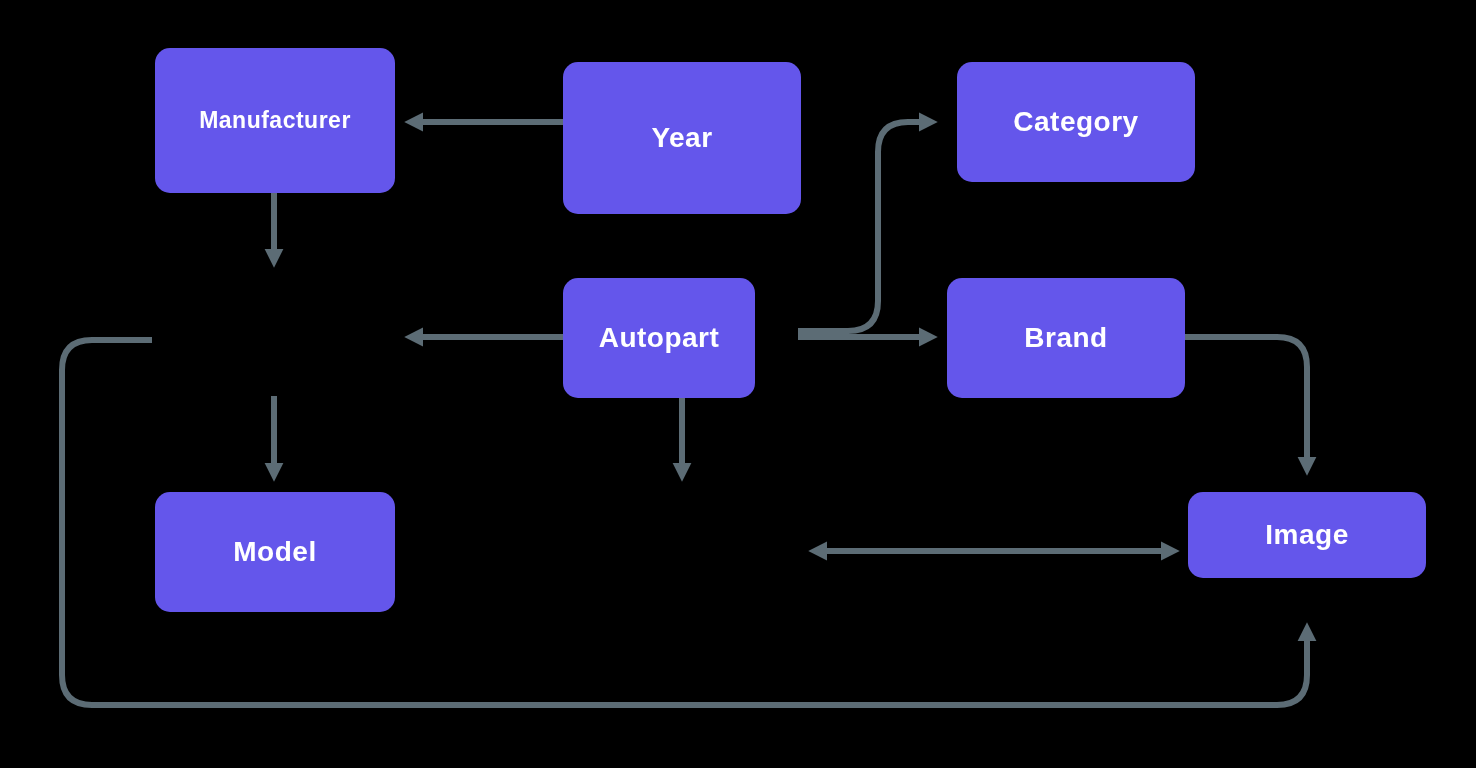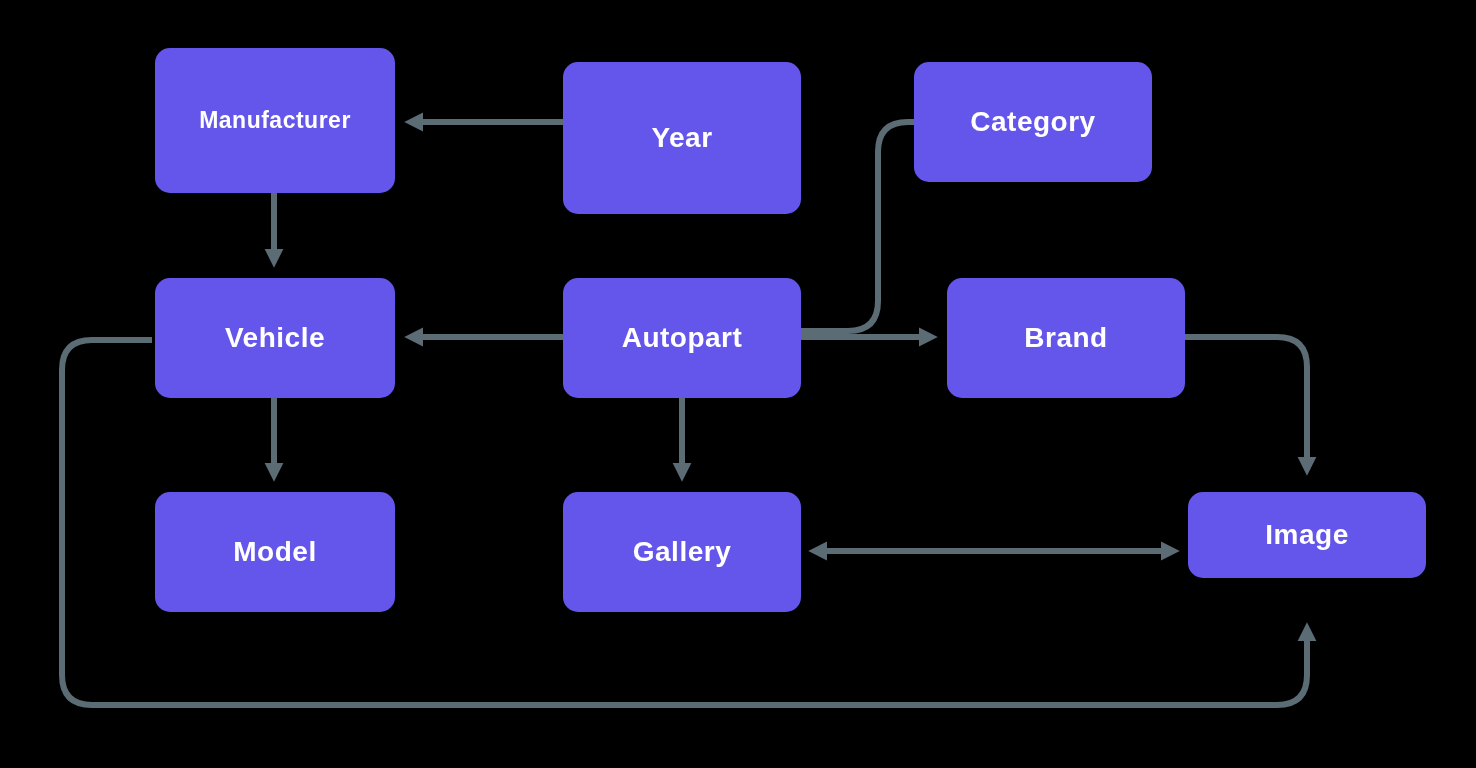--- a/index.html
+++ b/index.html
@@ -40,23 +40,23 @@
     justify-content: center;
     background: var(--node-fill, #6456EB);
     color: var(--node-text, #fff);
     border-radius: 15px;
     font-weight: bold;
     font-size: 28px;
     letter-spacing: 0.5px;
   }
   .n-manufacturer { left:155px; top:48px;  width:240px; height:145px; font-size:23px; }
   .n-year         { left:563px; top:62px;  width:238px; height:152px; }
-  .n-category     { left:914px; top:62px;  width:238px; height:120px; }
+  .n-category     { left:957px; top:62px;  width:238px; height:120px; }
   .n-vehicle      { left:155px; top:278px; width:240px; height:120px; }
-  .n-autopart     { left:563px; top:278px; width:238px; height:120px; }
+  .n-autopart     { left:563px; top:278px; width:192px; height:120px; }
   .n-brand        { left:947px; top:278px; width:238px; height:120px; }
   .n-model        { left:155px; top:492px; width:240px; height:120px; }
   .n-gallery      { left:563px; top:492px; width:238px; height:120px; }
   .n-image        { left:1188px; top:492px; width:238px; height:86px; }
 </style>
 </head>
 <body>
 
 <div class="canvas">
 
@@ -93,37 +93,31 @@
   </div>
 
   <div class="node n-year">
     <span>Year</span>
   </div>
 
   <div class="node n-category">
     <span>Category</span>
   </div>
 
-  <div class="node n-vehicle">
-    <span>Vehicle</span>
-  </div>
 
   <div class="node n-autopart">
     <span>Autopart</span>
   </div>
 
   <div class="node n-brand">
     <span>Brand</span>
   </div>
 
   <div class="node n-model">
     <span>Model</span>
   </div>
 
-  <div class="node n-gallery">
-    <span>Gallery</span>
-  </div>
 
   <div class="node n-image">
     <span>Image</span>
   </div>
 
 </div>
 
 </body></html>

